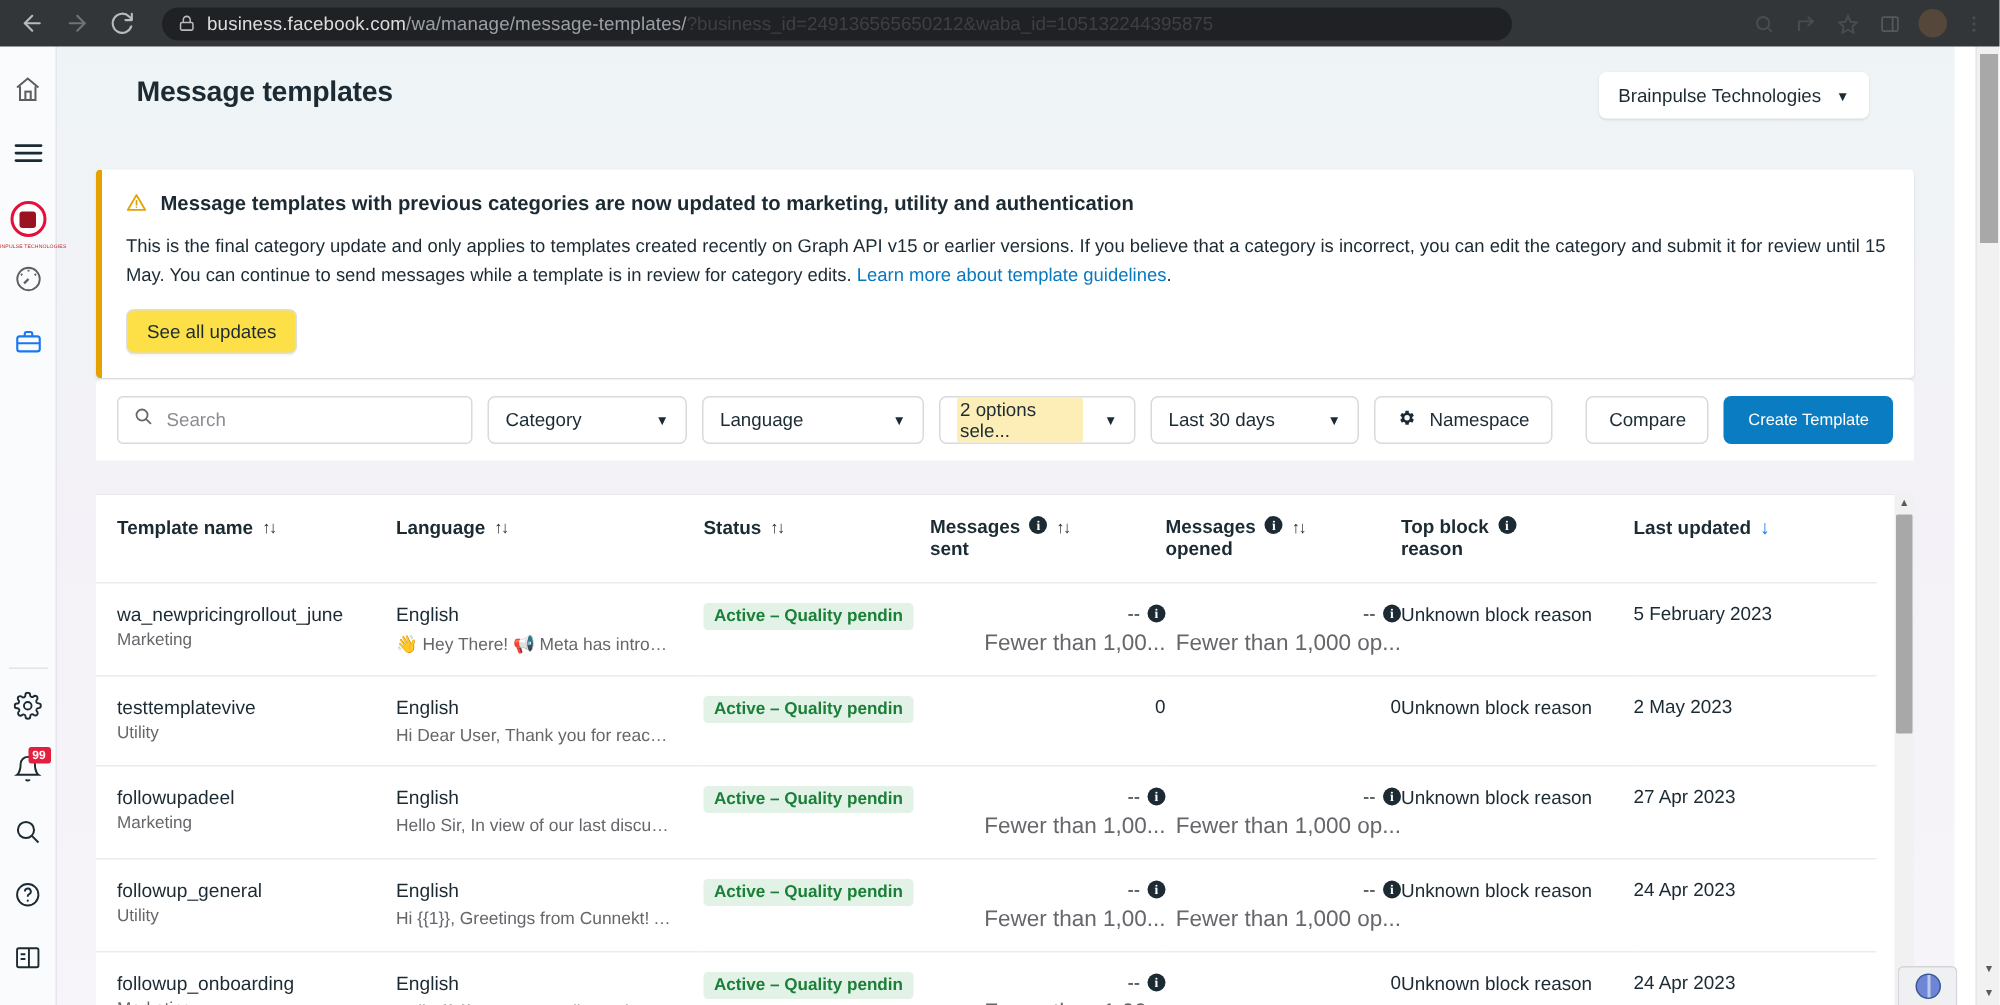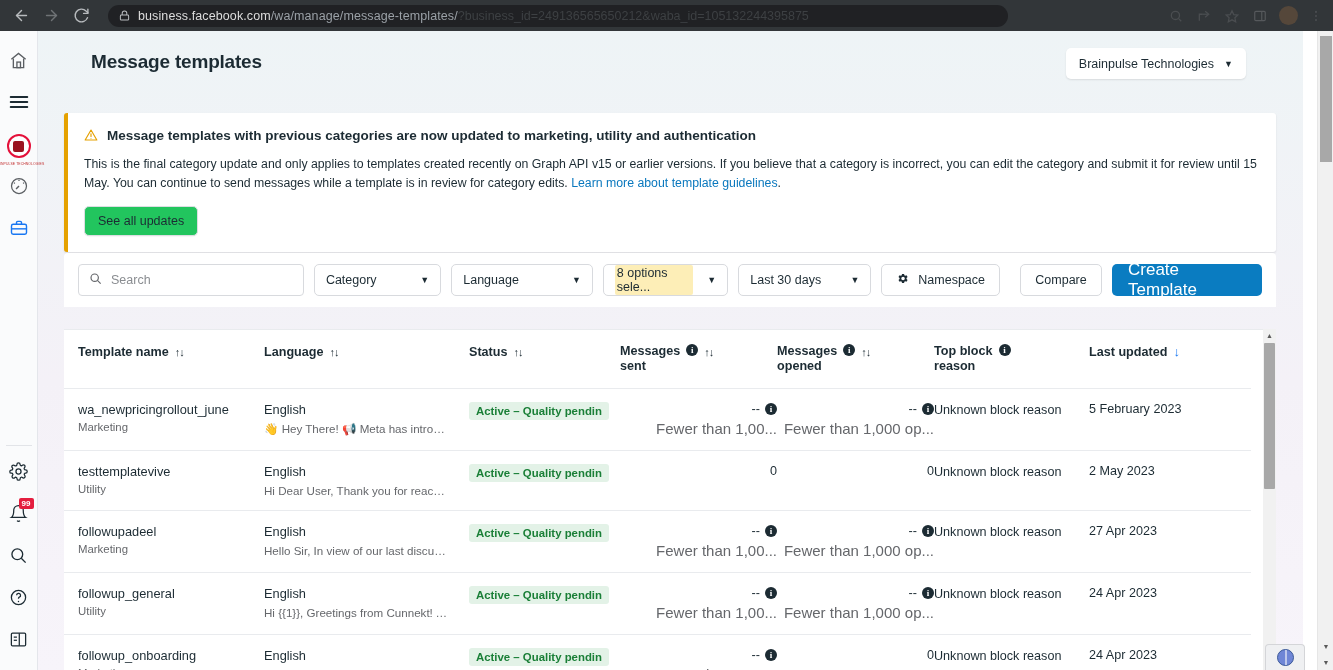--- a/index.html
+++ b/index.html
@@ -141,21 +141,21 @@
   .banner-body {
     font-size: 12.3px; color: #1c2b33;
     line-height: 19px;
     margin-top: 8px;
     max-width: 1180px;
   }
   .banner-body a { color: #0a78be; text-decoration: none; }
   .see-updates-btn {
     margin-top: 13px;
     display: inline-block;
-    background: #22c55e;
+    background: #fde047;
     border: 1px solid #dcdee2;
     border-radius: 5px;
     padding: 7px 13px;
     font-size: 12.5px; color: #1c2b33;
     box-shadow: 0 1px 1px rgba(0,0,0,.04);
   }
 
   
   .toolbar {
     position: absolute; left: 26px; top: 222px;
@@ -198,21 +198,21 @@
     height: 32px; min-width: 82px;
     border: 1px solid #d8dade; border-radius: 5px;
     display: flex; align-items: center; justify-content: center;
     font-size: 12.5px; color: #1c2b33;
     padding: 0 14px;
   }
   .create-btn {
     height: 32px;
     background: #0a7cc1; border-radius: 5px;
     display: flex; align-items: center; justify-content: center;
-    font-size: 17px; color: #fff; font-weight: 500;
+    font-size: 11px; color: #fff; font-weight: 500;
     padding: 0 16px;
   }
 
   
   .table-wrap {
     position: absolute; left: 26px; top: 298px;
     width: 1212px; height: 345px;
     background: #fff;
     border-top: 1px solid #e9ebee;
     overflow: hidden;
@@ -526,21 +526,21 @@
     </div>
     <div class="sel w-cat">
       <span>Category</span>
       <span class="caret">▼</span>
     </div>
     <div class="sel w-lang">
       <span>Language</span>
       <span class="caret">▼</span>
     </div>
     <div class="sel w-opts">
-      <span class="opts-hl">8 options sele...</span>
+      <span class="opts-hl">2 options sele...</span>
       <span class="caret">▼</span>
     </div>
     <div class="sel w-date">
       <span>Last 30 days</span>
       <span class="caret">▼</span>
     </div>
     <div class="ns-btn">
       <span>
         <svg width="13" height="13" viewBox="0 0 24 24" fill="#1c2b33">
             <path d="M19.4 13a7.6 7.6 0 0 0 0-2l2-1.6-2-3.4-2.4 1a7.5 7.5 0 0 0-1.7-1L15 3.5h-4l-.3 2.5a7.5 7.5 0 0 0-1.7 1l-2.4-1-2 3.4L6.6 11a7.6 7.6 0 0 0 0 2l-2 1.6 2 3.4 2.4-1a7.5 7.5 0 0 0 1.7 1l.3 2.5h4l.3-2.5a7.5 7.5 0 0 0 1.7-1l2.4 1 2-3.4zM13 15.3A3.3 3.3 0 1 1 16.3 12 3.3 3.3 0 0 1 13 15.3z"></path>

